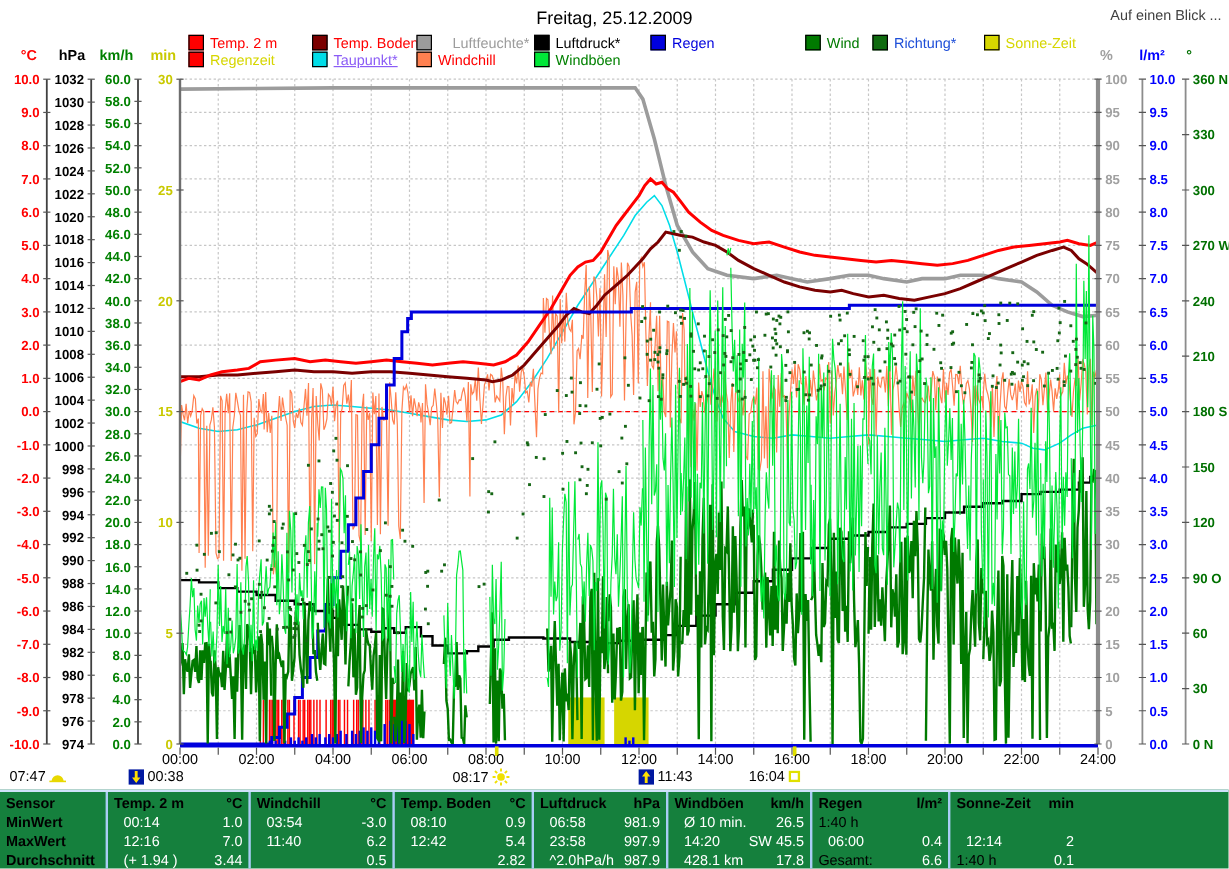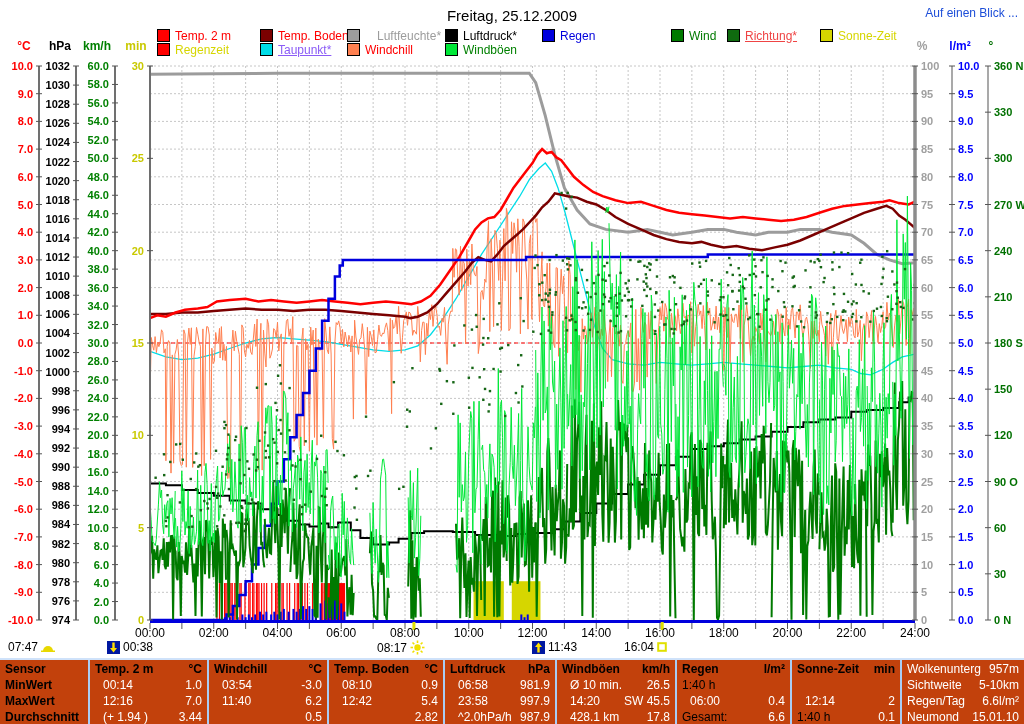--- a/index.html
+++ b/index.html
@@ -1,28 +1,28 @@
 <!DOCTYPE html>
 <html><head>
 <meta charset="utf-8">
 <style>
   html,body{margin:0;padding:0;background:#fff;}
   .screen{position:relative;width:1024px;height:724px;background:#ffffff;
     font-family:"Liberation Sans",sans-serif;overflow:hidden;}
   .title{position:absolute;top:7px;left:0;width:100%;text-align:center;
     font-size:15px;color:#000;}
-  .quick{position:absolute;top:6px;right:6px;font-size:12px;color:#1d4ed8;white-space:nowrap;cursor:pointer;}
+  .quick{position:absolute;top:6px;right:6px;font-size:12px;color:#404040;white-space:nowrap;cursor:pointer;}
   .legend-item{position:absolute;display:flex;align-items:center;font-size:12px;white-space:nowrap;height:13px;}
   .lbox{width:11px;height:11px;border:1px solid #000;margin-right:5px;flex:0 0 auto;}
   .ann{position:absolute;top:640px;display:flex;align-items:center;gap:3px;font-size:12px;color:#000;white-space:nowrap;}
   #chart{position:absolute;left:0;top:0;}
   .axis-num{font-family:"Liberation Sans",sans-serif;font-size:11px;font-weight:bold;}
   .axis-head{font-family:"Liberation Sans",sans-serif;font-size:12px;font-weight:bold;}
   .xlab{font-family:"Liberation Sans",sans-serif;font-size:12px;fill:#000;}
-  #summary{position:absolute;top:658px;left:0;width:1024px;height:66px;background:#c2410c;
+  #summary{position:absolute;top:658px;left:0;width:1024px;height:66px;background:#15803d;
     border-top:2px solid #cfe2fa;display:flex;box-sizing:border-box;}
   .scol{box-sizing:border-box;height:100%;padding-top:1px;}
   .scol + .scol{border-left:2px solid #a9cdf5;}
   .srow{height:16px;display:flex;justify-content:space-between;align-items:center;
     padding:0 5px;font-size:12px;color:#fff;line-height:16px;}
   .sname,.shead{color:#000;font-weight:bold;}
   .sdark{color:#000;}
   .ind{padding-left:8px;}
 </style>
 </head>
@@ -1066,21 +1066,21 @@
       <div class="legend-item" style="left: 542px; top: 29px;">
         <span class="lbox" style="background: rgb(0, 0, 221);"></span>
         <span style="color: rgb(0, 0, 221);">Regen</span>
       </div>
       <div class="legend-item" style="left: 635px; top: 29px; padding-left: 36px;">
         <span class="lbox" style="background: rgb(0, 122, 0);"></span>
         <span style="color: rgb(0, 122, 0);">Wind</span>
       </div>
       <div class="legend-item" style="left: 727px; top: 29px;">
         <span class="lbox" style="background: rgb(15, 107, 15);"></span>
-        <span style="color: #ef4444; text-decoration: underline;">Richtung*</span>
+        <span style="color: #1d4ed8;">Richtung*</span>
       </div>
       <div class="legend-item" style="left: 820px; top: 29px;">
         <span class="lbox" style="background: rgb(214, 214, 0);"></span>
         <span style="color: rgb(214, 214, 0);">Sonne-Zeit</span>
       </div>
       <div class="legend-item" style="left: 157px; top: 43px;">
         <span class="lbox" style="background: rgb(255, 0, 0);"></span>
         <span style="color: rgb(214, 214, 0);">Regenzeit</span>
       </div>
       <div class="legend-item" style="left: 260px; top: 43px;">
@@ -1285,32 +1285,14 @@
         </div>
         <div class="srow">
           <span class="ind">12:14</span>
           <span>2</span>
         </div>
         <div class="srow">
           <span class="sdark">1:40 h</span>
           <span>0.1</span>
         </div>
       </div>
-      <div class="scol" style="width: 124px;">
-        <div class="srow">
-          <span>Wolkenunterg</span>
-          <span>957m</span>
-        </div>
-        <div class="srow">
-          <span>Sichtweite</span>
-          <span>5-10km</span>
-        </div>
-        <div class="srow">
-          <span>Regen/Tag</span>
-          <span>6.6l/m²</span>
-        </div>
-        <div class="srow">
-          <span>Neumond</span>
-          <span>15.01.10</span>
-        </div>
-      </div>
     </div>
 </div>
 
 </body></html>

